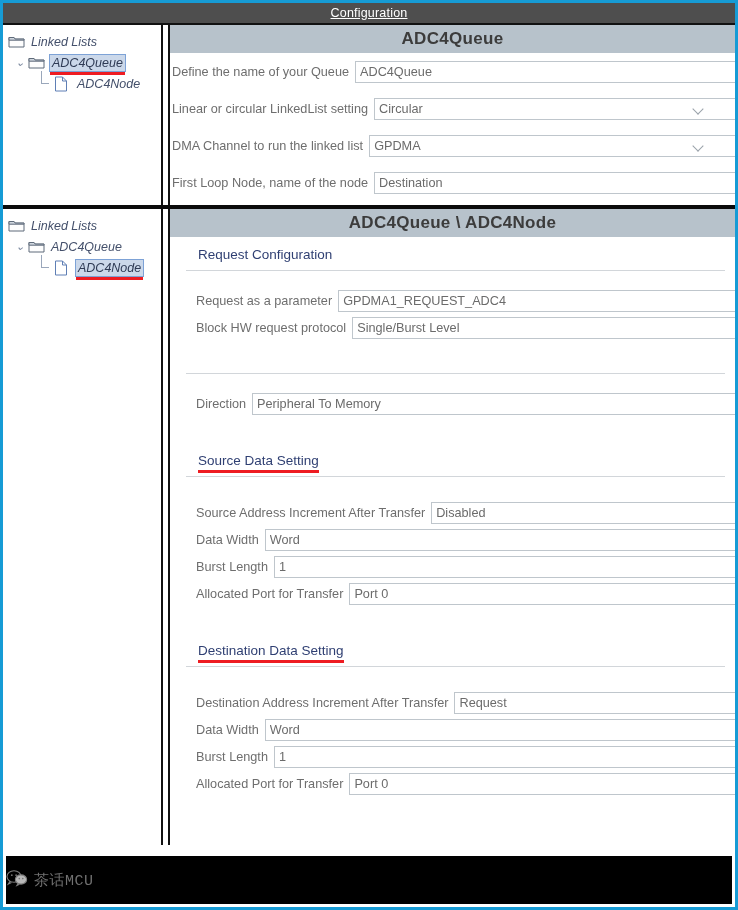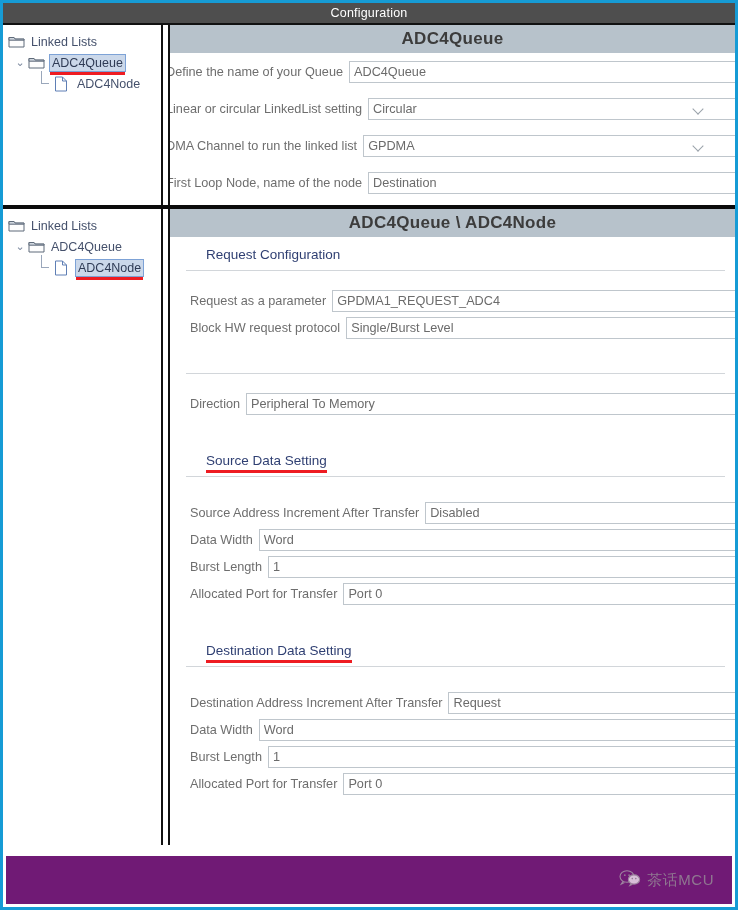--- a/index.html
+++ b/index.html
@@ -28,20 +28,21 @@
   
   .titlebar {
     height: 20px;
     background: #4e4e4e;
     color: #ffffff;
     font-size: 12.5px;
     line-height: 20px;
     text-align: center;
     letter-spacing: .2px;
     border-bottom: 2px solid #111;
+    text-decoration: underline;
   }
 
   
   .pane {
     position: relative;
     display: flex;
     box-sizing: border-box;
     background: #ffffff;
   }
   .pane-top {
@@ -74,20 +75,21 @@
     padding: 6px 0 0 5px;
     font-size: 12.5px;
     color: #3a4a68;
   }
   .tnode {
     display: flex;
     align-items: center;
     height: 21px;
     position: relative;
     white-space: nowrap;
+    font-style: italic;
   }
   .tnode .indent { display: inline-block; height: 21px; }
   .ind1 { width: 0px; }
   .ind2 { width: 4px; }
   .ind3 { width: 28px; }
 
   
   .expander {
     width: 16px; height: 21px;
     position: relative;
@@ -164,20 +166,21 @@
     font-weight: bold;
     text-align: center;
     letter-spacing: .3px;
   }
 
   
   .row {
     display: flex;
     align-items: center;
     height: 37px;
+    padding-left: 6px;
     box-sizing: border-box;
   }
   .row.tight { height: 27px; }
   .rlabel {
     font-size: 12.7px;
     color: #6e6e6e;
     white-space: nowrap;
     padding-right: 6px;
     margin-left: -2px;
   }
@@ -213,21 +216,21 @@
     transform: rotate(45deg);
   }
 
   
   .grp {
     padding: 10px 0 0 28px;
     font-size: 13.5px;
     color: #2f3f72;
     position: relative;
   }
-  .grp .gtxt { position: relative; display: inline-block; padding-bottom: 2px; margin-left: 8px; }
+  .grp .gtxt { position: relative; display: inline-block; padding-bottom: 2px; }
   .grp .gunder {
     position: absolute;
     left: 0; right: 0;
     bottom: -3px;
     height: 3px;
     background: #ee1c22;
   }
   .hr {
     height: 1px;
     background: #d2d6da;
@@ -237,26 +240,27 @@
   .spacer14 { height: 14px; }
   .spacer26 { height: 26px; }
 
   .rowset { padding-left: 22px; padding-right: 0; margin-top: 8px; }
 
   
   .footer {
     position: absolute;
     left: 3px; right: 3px; bottom: 3px;
     height: 48px;
-    background: #701a75;
+    background: #000000;
     display: flex;
     align-items: center;
-    justify-content: flex-end;
+    justify-content: flex-start;
     padding-right: 18px;
     box-sizing: border-box;
+    font-family: Liberation Mono, monospace;
   }
   .wm {
     display: flex;
     align-items: center;
     gap: 6px;
     opacity: .72;
   }
   .wm-text {
     font-size: 15px;
     color: #9b9b9b;

